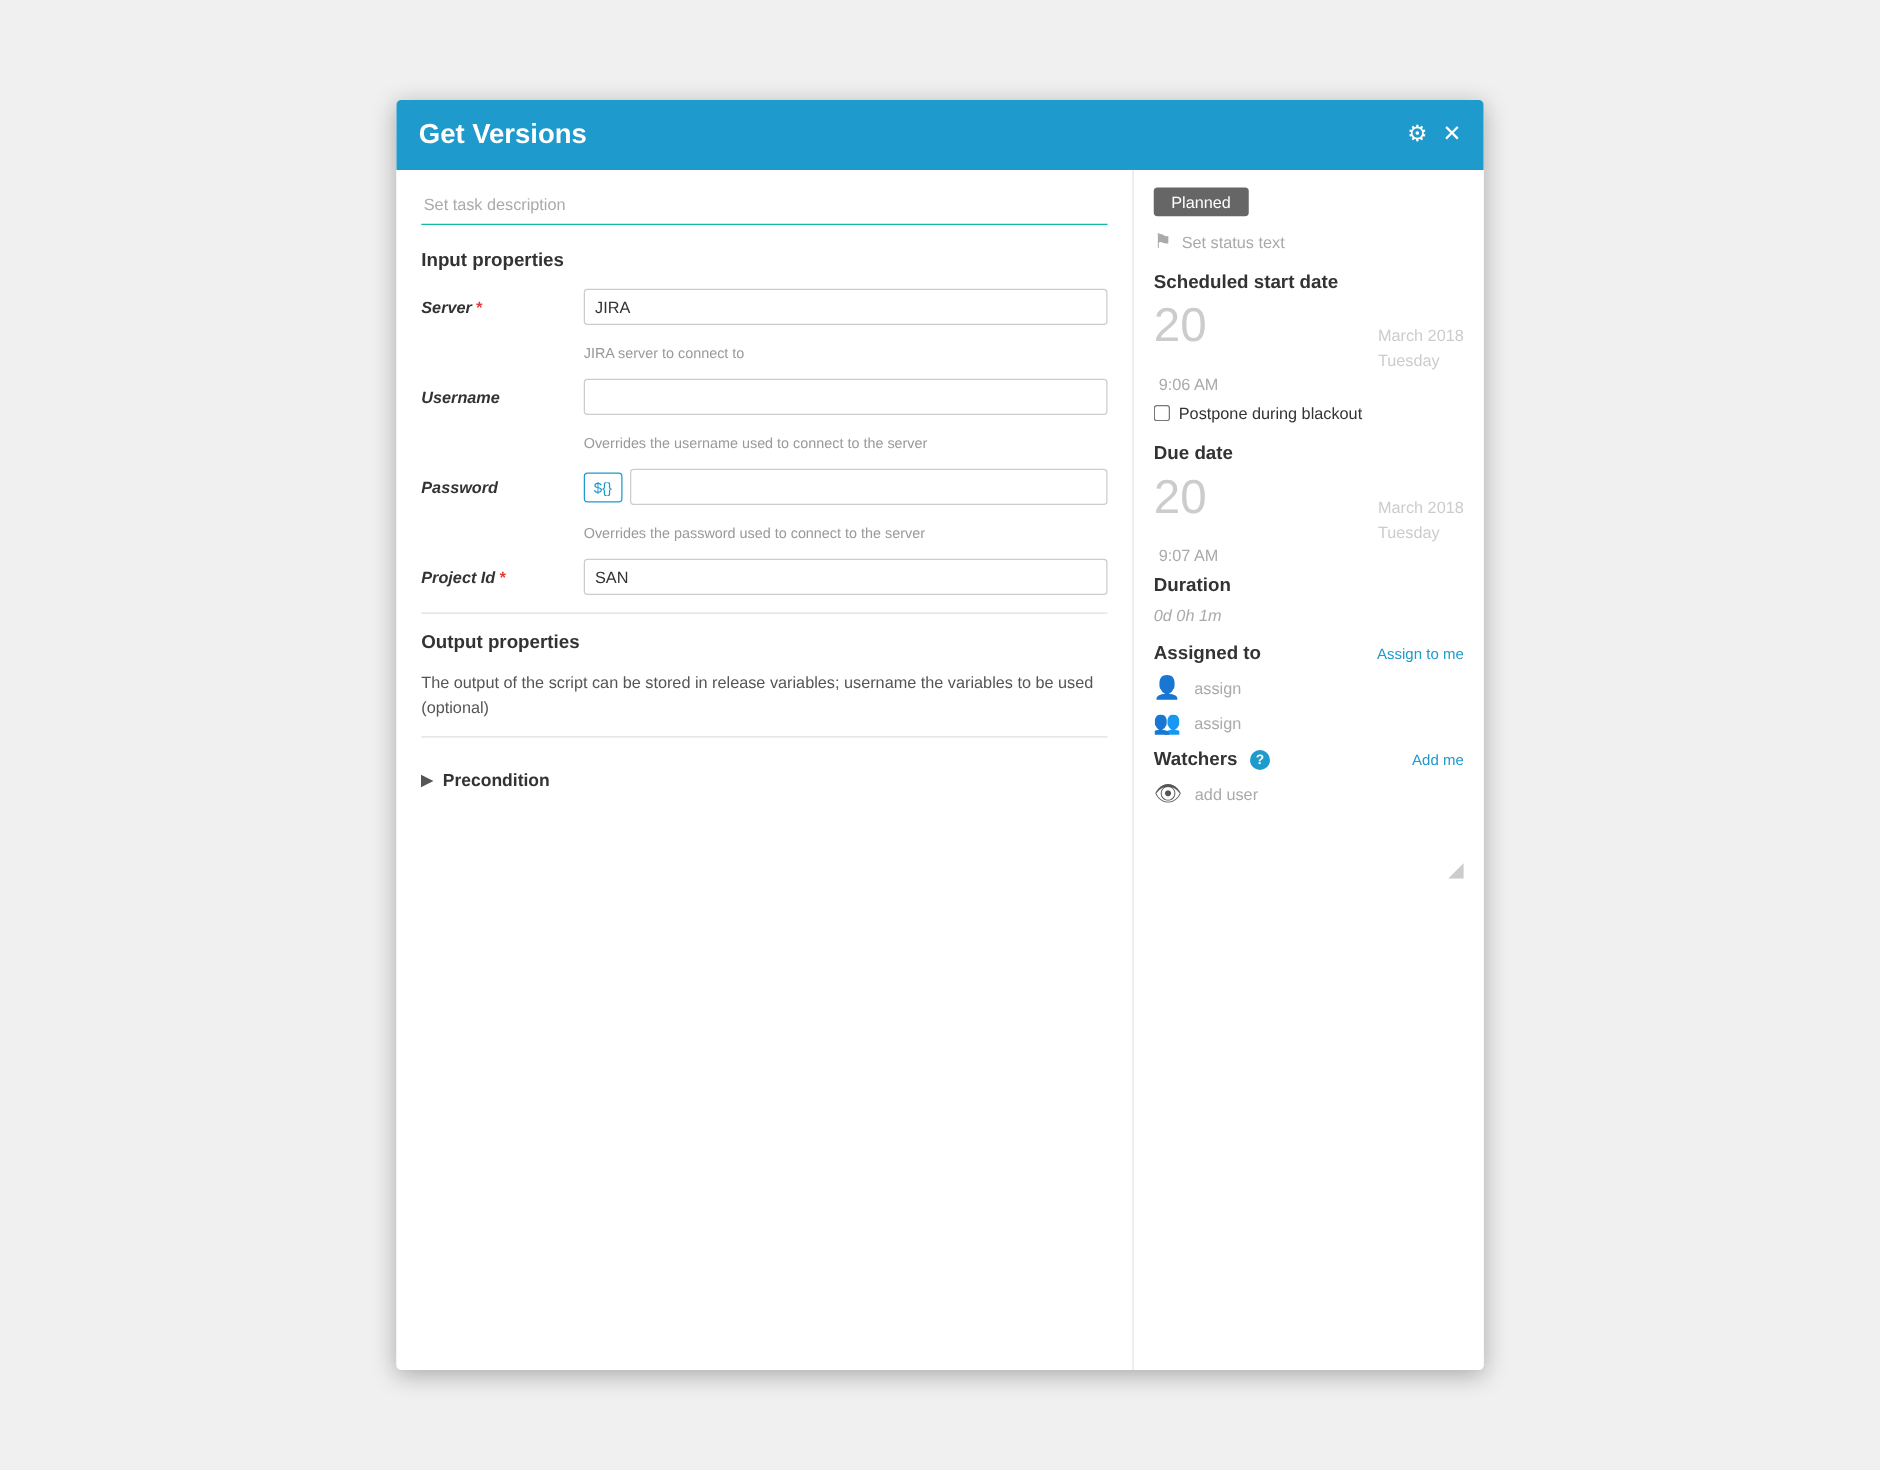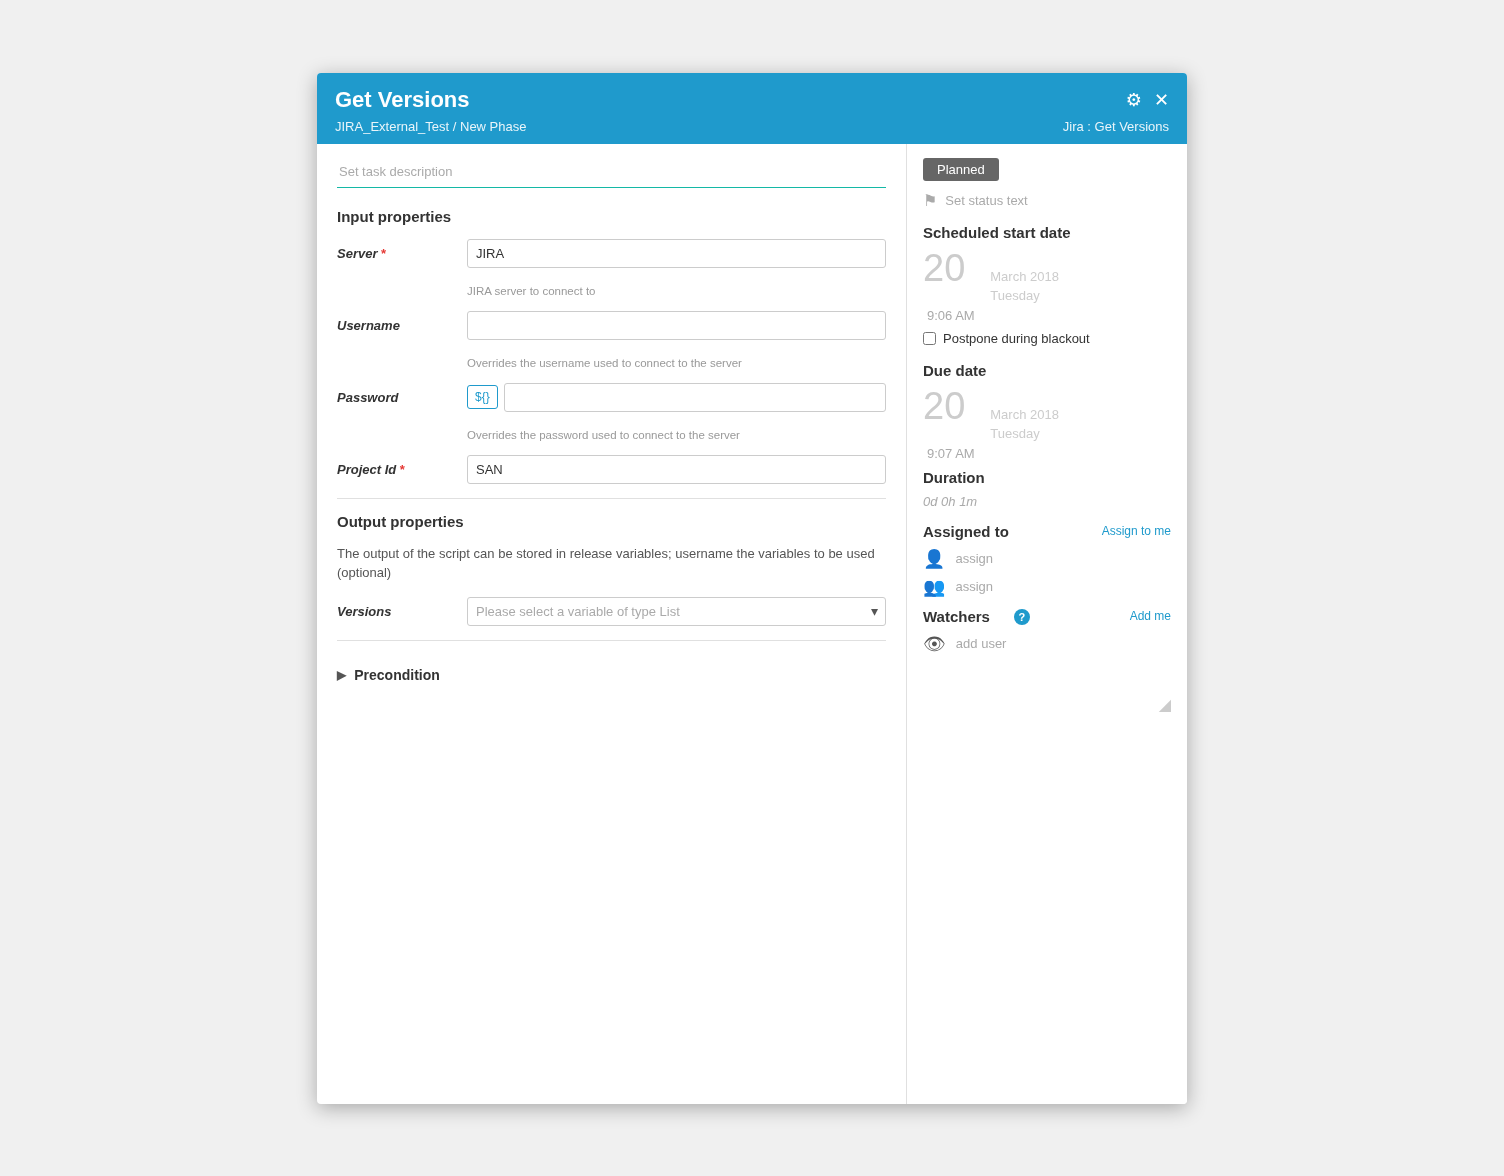--- a/index.html
+++ b/index.html
@@ -223,20 +223,21 @@
       font-size: 15px;
       font-weight: bold;
       color: #333;
       margin-bottom: 8px;
     }
     .date-row {
       display: flex;
       align-items: baseline;
       gap: 25px;
       margin-bottom: 2px;
+      justify-content: space-between;
     }
     .date-day {
       font-size: 38px;
       color: #ccc;
       font-weight: 300;
       line-height: 1;
     }
     .date-detail {
       color: #ccc;
       font-size: 13px;
@@ -292,21 +293,21 @@
     .watchers-section {
       display: flex;
       justify-content: space-between;
       align-items: center;
       margin-bottom: 8px;
       margin-top: 10px;
     }
     .watchers-title-wrap {
       display: flex;
       align-items: flex-end;
-      gap: 24px;
+      gap: 10px;
     }
     .help-icon {
       background: #1f9acc;
       color: #fff;
       border-radius: 50%;
       width: 16px;
       height: 16px;
       display: inline-flex;
       align-items: center;
       justify-content: center;
@@ -342,24 +343,20 @@
 <div class="dialog">
 
   <div class="header">
     <div class="header-top">
       <span class="header-title">Get Versions</span>
       <div class="header-icons">
         <span class="header-icon">⚙</span>
         <span class="header-icon">✕</span>
       </div>
     </div>
-    <div class="header-bottom">
-      <span class="header-breadcrumb">JIRA_External_Test / New Phase</span>
-      <span class="header-plugin">Jira : Get Versions</span>
-    </div>
   </div>
 
   <div class="content">
 
     <div class="main-panel">
 
       <input class="task-description-input" type="text" placeholder="Set task description" style="">
 
       <div class="section-title">Input properties</div>
 
@@ -408,29 +405,20 @@
           <input class="form-input" type="text" value="SAN" style="">
         </div>
       </div>
 
       <hr class="divider">
 
       <div class="section-title">Output properties</div>
       <div class="output-desc">The output of the script can be stored in release variables; username the variables to be used (optional)</div>
 
       
-      <div class="form-row">
-        <div class="form-label">Versions</div>
-        <div class="versions-select-wrap">
-          <select class="versions-select">
-            <option value="">Please select a variable of type List</option>
-          </select>
-          <span class="select-arrow">▾</span>
-        </div>
-      </div>
 
       <hr class="divider">
 
       
       <div class="precondition-row">
         <span class="precondition-arrow">▶</span>
         <span>Precondition</span>
       </div>
     </div>
 

